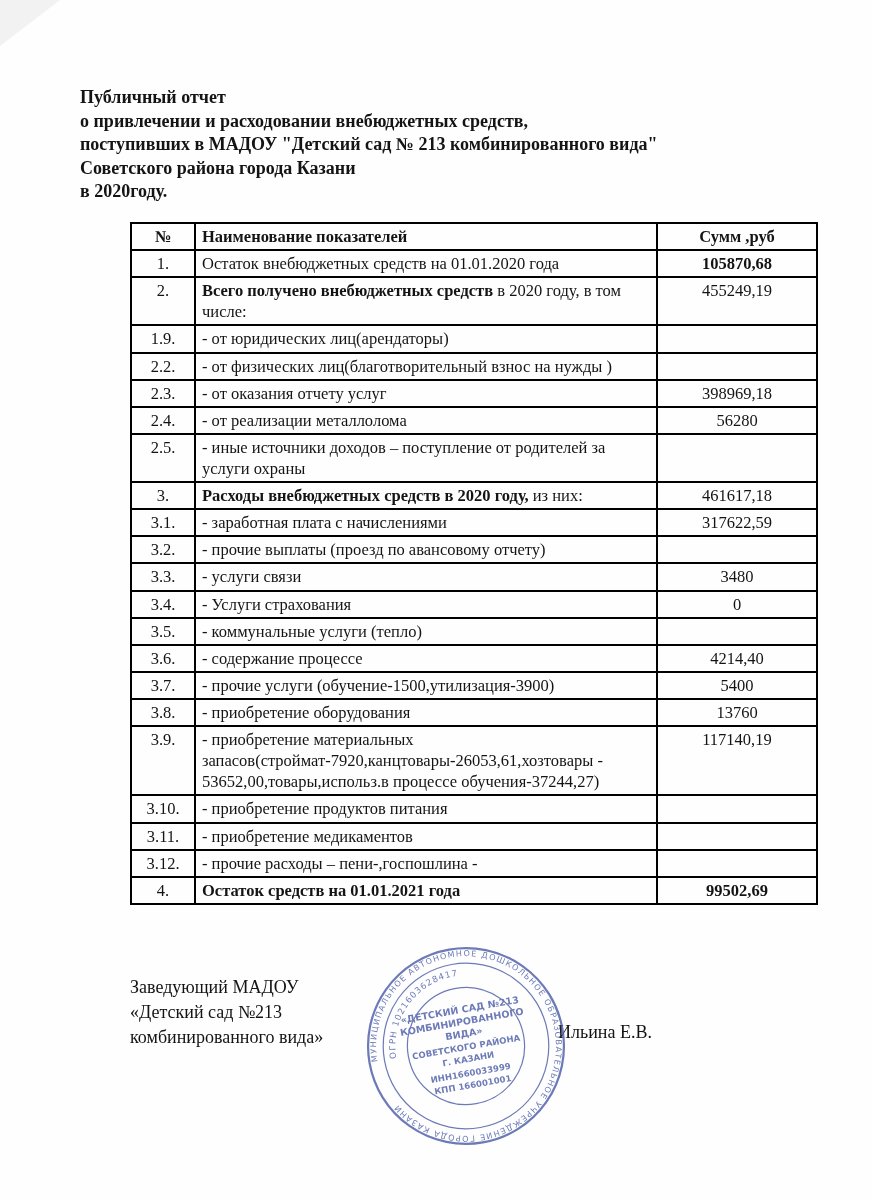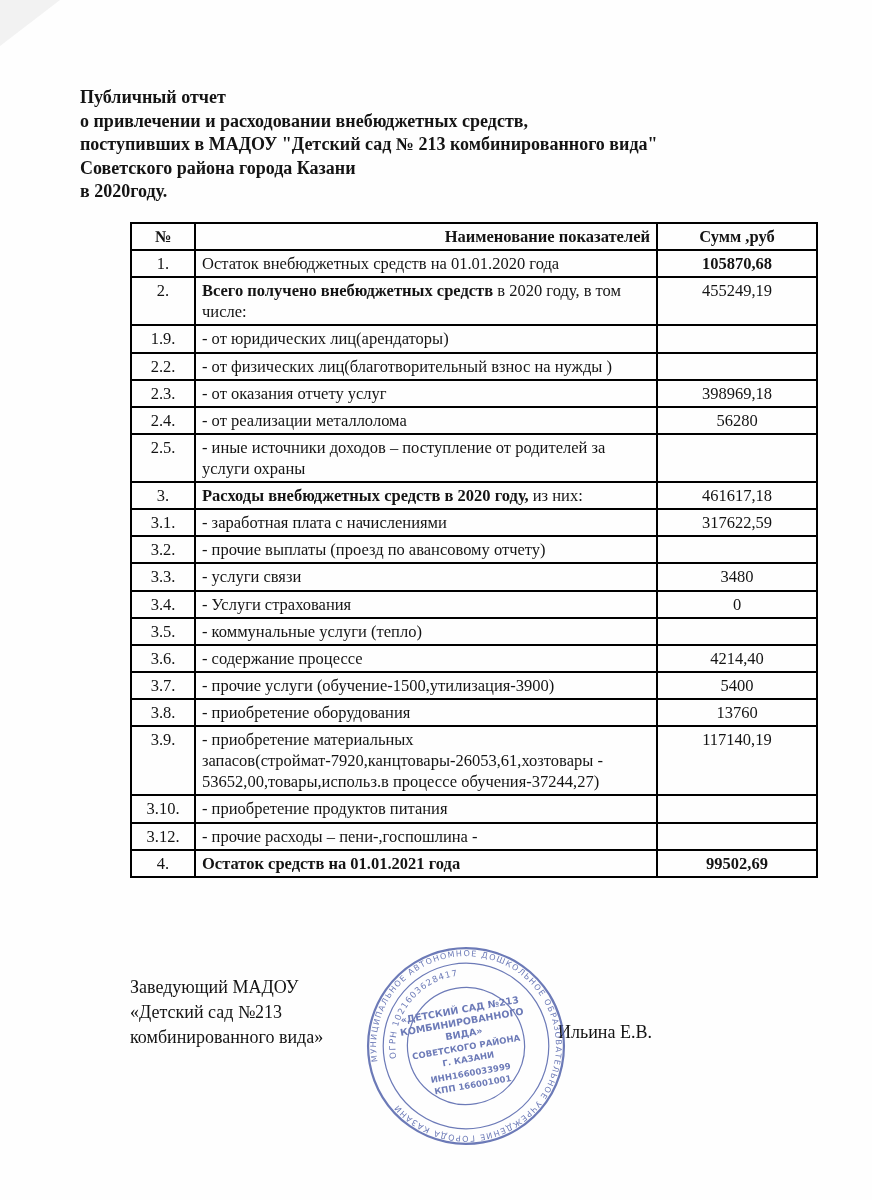--- a/index.html
+++ b/index.html
@@ -69,21 +69,21 @@
     <div>о  привлечении и  расходовании внебюджетных средств,</div>
     <div>поступивших в МАДОУ "Детский сад № 213 комбинированного вида"</div>
     <div>Советского района города Казани</div>
     <div>в 2020году.</div>
   </div>
 
   <table class="report">
     <thead>
       <tr>
         <th class="td-num">№</th>
-        <th class="td-name" style="text-align:right">Наименование показателей</th>
+        <th class="td-name" style="text-align:left">Наименование показателей</th>
         <th class="td-sum">Сумм ,руб</th>
       </tr>
     </thead>
     <tbody>
       <tr>
           <td class="td-num">1.</td>
           <td class="td-name"><b></b><span>Остаток внебюджетных средств на 01.01.2020 года</span></td>
           <td class="td-sum b">105870,68</td>
         </tr>
       <tr>
@@ -162,20 +162,25 @@
           <td class="td-sum">13760</td>
         </tr>
       <tr>
           <td class="td-num">3.9.</td>
           <td class="td-name"><b></b><span>- приобретение материальных запасов(строймат-7920,канцтовары-26053,61,хозтовары - 53652,00,товары,использ.в процессе обучения-37244,27)</span></td>
           <td class="td-sum">117140,19</td>
         </tr>
       <tr>
           <td class="td-num">3.10.</td>
           <td class="td-name"><b></b><span>- приобретение продуктов питания</span></td>
+          <td class="td-sum"></td>
+        </tr>
+      <tr>
+          <td class="td-num">3.11.</td>
+          <td class="td-name"><b></b><span>- приобретение медикаментов</span></td>
           <td class="td-sum"></td>
         </tr>
       <tr>
           <td class="td-num">3.12.</td>
           <td class="td-name"><b></b><span>- прочие расходы –  пени-,госпошлина -</span></td>
           <td class="td-sum"></td>
         </tr>
       <tr>
           <td class="td-num">4.</td>
           <td class="td-name"><b>Остаток средств на 01.01.2021 года</b><span></span></td>

